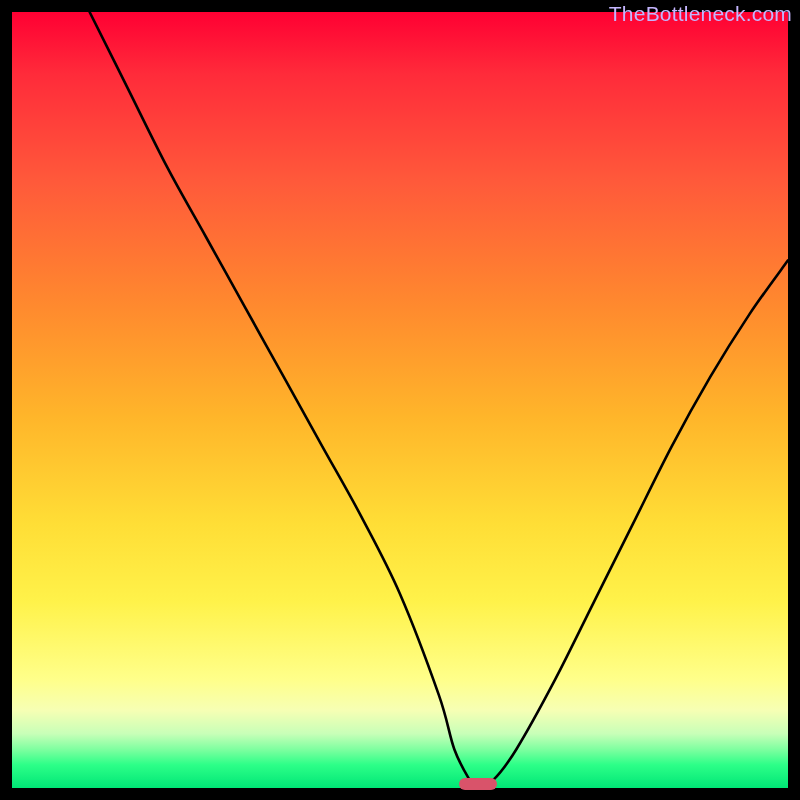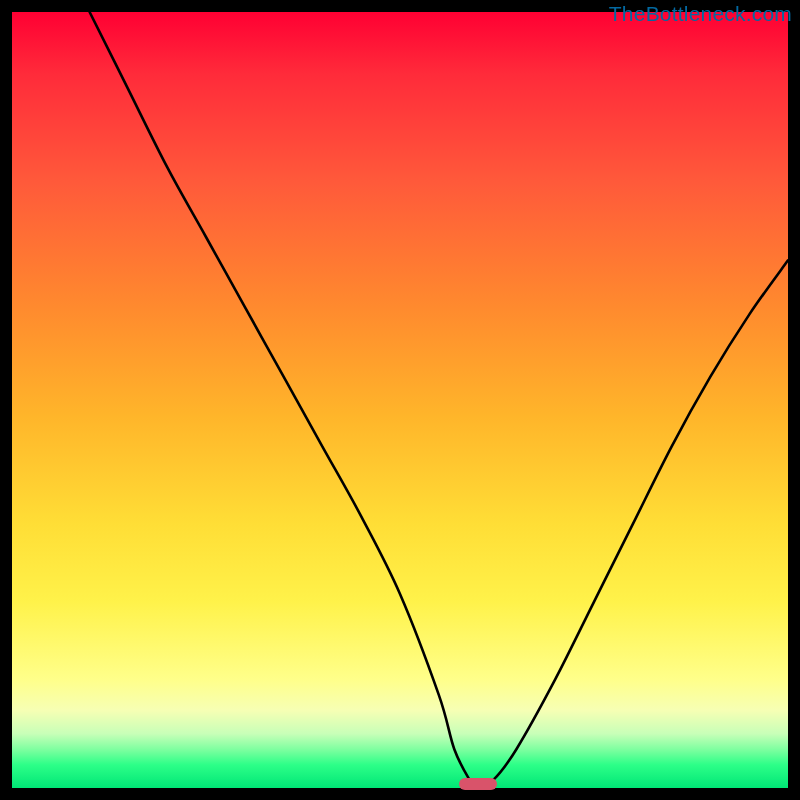--- a/index.html
+++ b/index.html
@@ -51,21 +51,21 @@
     width: 38px;
     height: 12px;
     border-radius: 6px;
     background: #d9536a;
     transform: translate(-50%, -50%);
   }
   .watermark {
     position: absolute;
     top: 2px;
     right: 8px;
-    color: #0369a1;
+    color: #c4b5fd;
     font-size: 21px;
     font-weight: 400;
     letter-spacing: 0.2px;
     user-select: none;
   }
 </style>
 </head>
 <body>
 
 <div class="frame">

